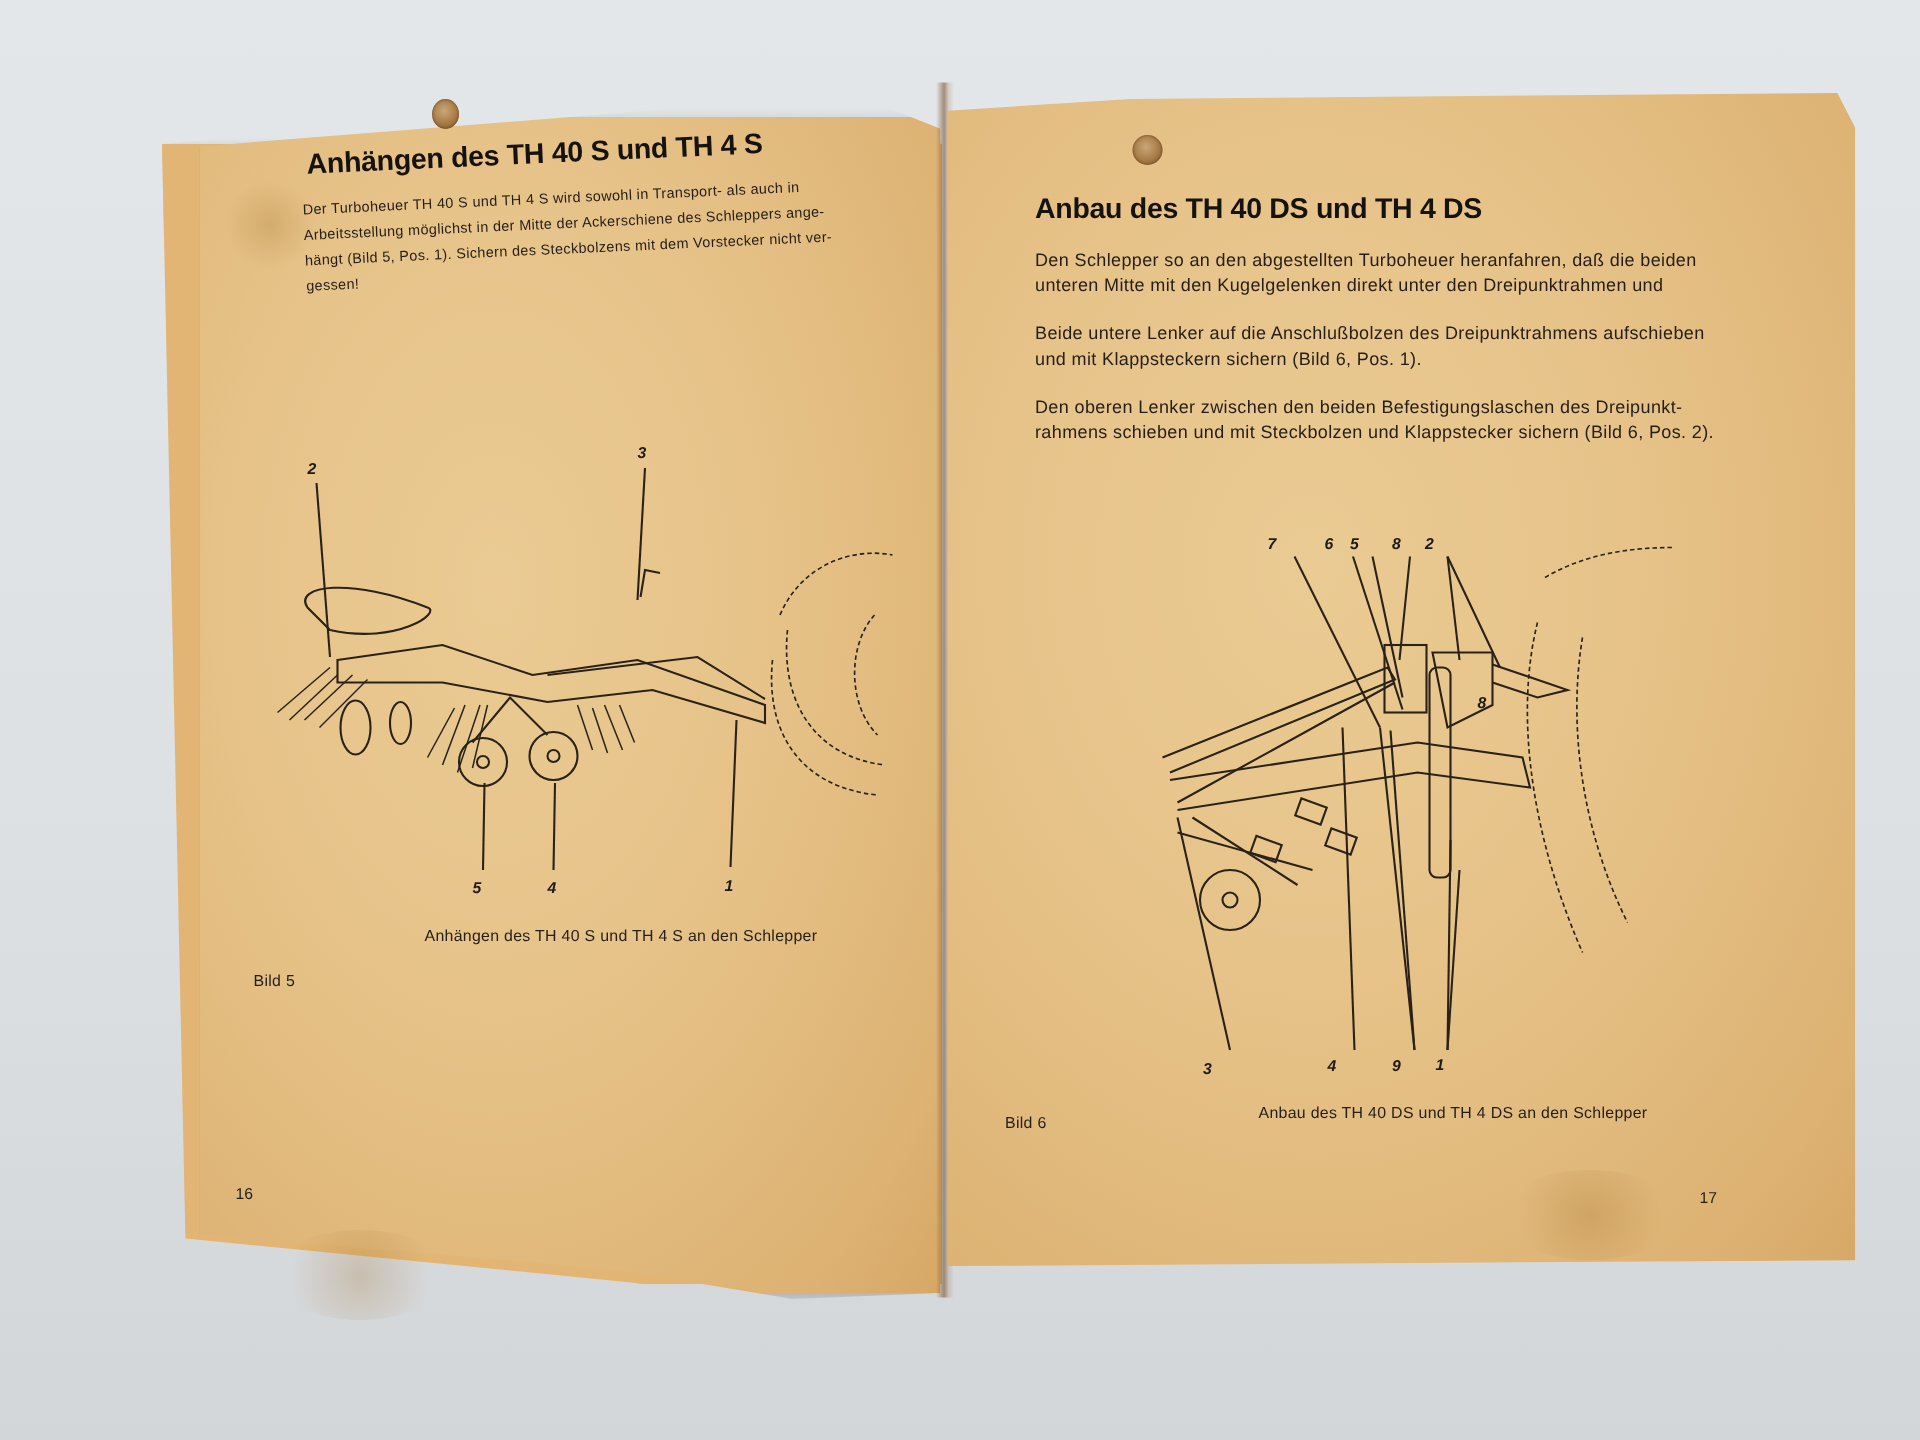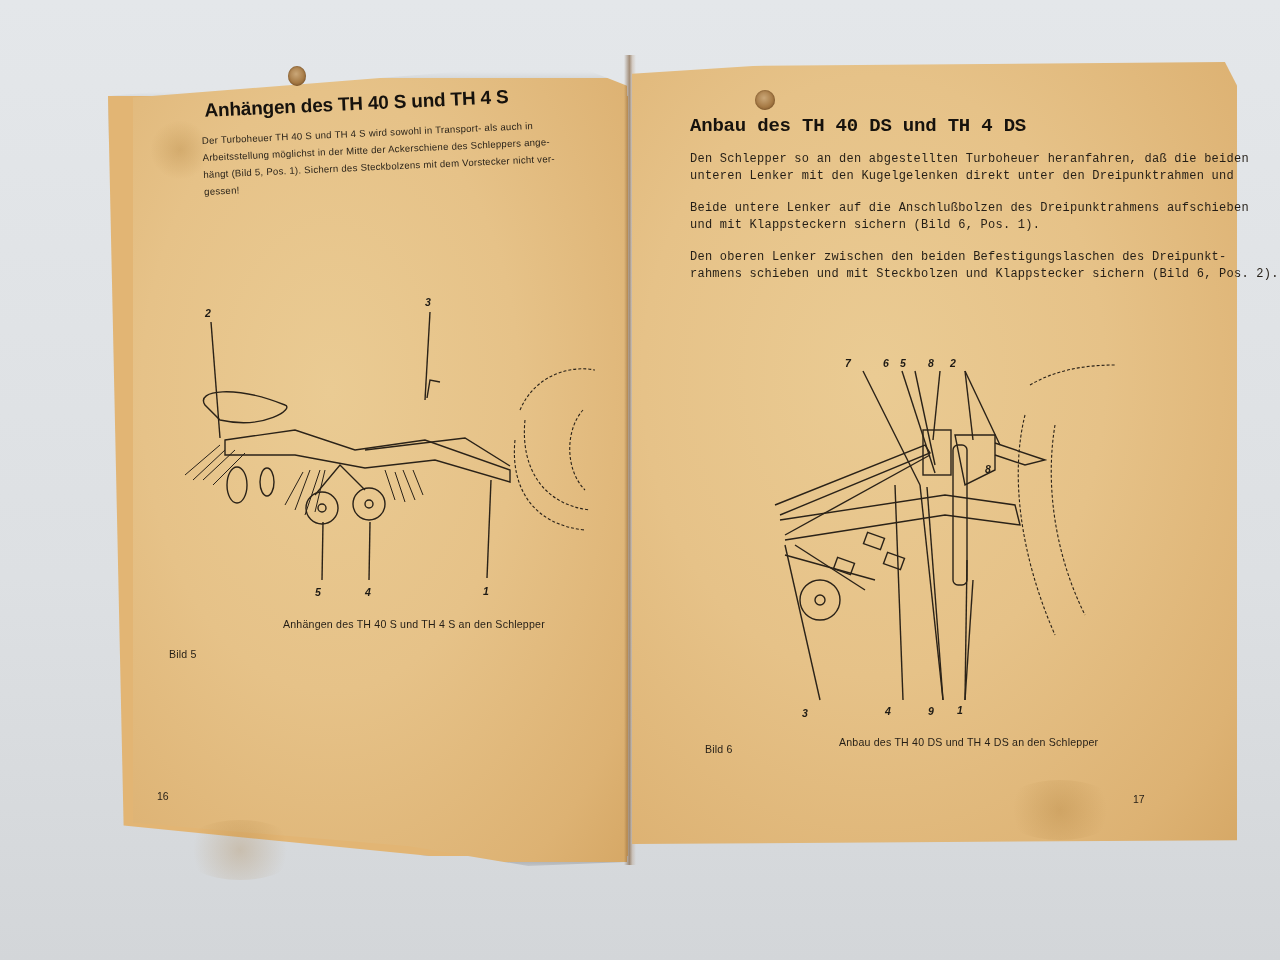--- a/index.html
+++ b/index.html
@@ -59,21 +59,21 @@
     }
     .para-line { display: block; white-space: nowrap; }
 
     .left-content {
       left: 200px; top: 100px; width: 385px;
       transform: rotate(-2.6deg); transform-origin: 0 0;
     }
     .left-content .heading { margin-left: 4px; margin-bottom: 10px; }
     .left-content .para { font-size: 9.6px; line-height: 17px; }
 
-    .right-content { left: 690px; top: 115px; width: 440px; font-family: Liberation Mono, monospace; }
+    .right-content { left: 690px; top: 129px; width: 440px; }
     .right-content .heading { margin-bottom: 14px; }
     .right-content .para { font-size: 12px; line-height: 17px; margin-bottom: 15px; }
 
     .figure { position: absolute; }
     .fig-left { left: 165px; top: 290px; width: 440px; height: 330px; }
     .fig-right { left: 755px; top: 355px; width: 370px; height: 370px; }
     .callout {
       position: absolute; font-size: 10.5px; font-style: italic; font-weight: 700;
       color: #1e1a14;
     }
@@ -166,21 +166,21 @@
   <div class="gutter"></div>
 
   <div class="page page-right"></div>
   <div class="stain" style="left:1000px;top:780px;width:120px;height:60px;"></div>
   <div class="punch-hole hole-right"></div>
 
   <div class="text-block right-content">
     <h1 class="heading">Anbau des TH 40 DS und TH 4 DS</h1>
     <p class="para">
       <span class="para-line">Den Schlepper so an den abgestellten Turboheuer heranfahren, daß die beiden</span>
-      <span class="para-line">unteren Lenker mit den Kugelgelenken direkt unter den Dreipunktrahmen und</span>
+      <span class="para-line">unteren Mitte mit den Kugelgelenken direkt unter den Dreipunktrahmen und</span>
     </p>
     <p class="para">
       <span class="para-line">Beide untere Lenker auf die Anschlußbolzen des Dreipunktrahmens aufschieben</span>
       <span class="para-line">und mit Klappsteckern sichern (Bild 6, Pos. 1).</span>
     </p>
     <p class="para">
       <span class="para-line">Den oberen Lenker zwischen den beiden Befestigungslaschen des Dreipunkt-</span>
       <span class="para-line">rahmens schieben und mit Steckbolzen und Klappstecker sichern (Bild 6, Pos. 2).</span>
     </p>
   </div>
@@ -233,16 +233,16 @@
     <span class="callout" style="left:145px;top:2px;">5</span>
     <span class="callout" style="left:173px;top:2px;">8</span>
     <span class="callout" style="left:195px;top:2px;">2</span>
     <span class="callout" style="left:230px;top:108px;">8</span>
     <span class="callout" style="left:47px;top:352px;">3</span>
     <span class="callout" style="left:130px;top:350px;">4</span>
     <span class="callout" style="left:173px;top:350px;">9</span>
     <span class="callout" style="left:202px;top:349px;">1</span>
   </div>
 
-  <span class="caption" style="left:705px;top:743px;">Bild 6</span>
+  <span class="caption" style="left:670px;top:743px;">Bild 6</span>
   <span class="caption" style="left:839px;top:736px;">Anbau des TH 40 DS und TH 4 DS an den Schlepper</span>
   <span class="page-number" style="left:1133px;top:793px;">17</span>
 </div>
 
 </body></html>

